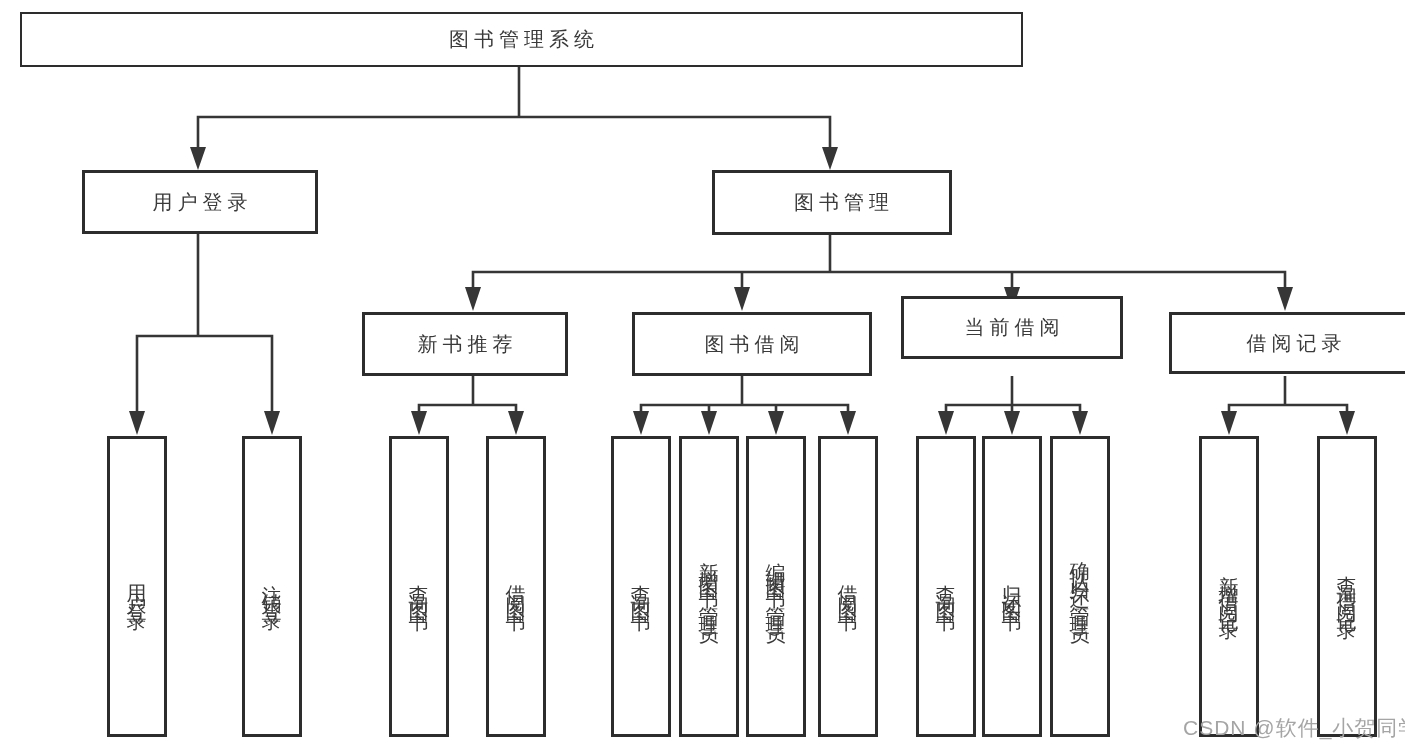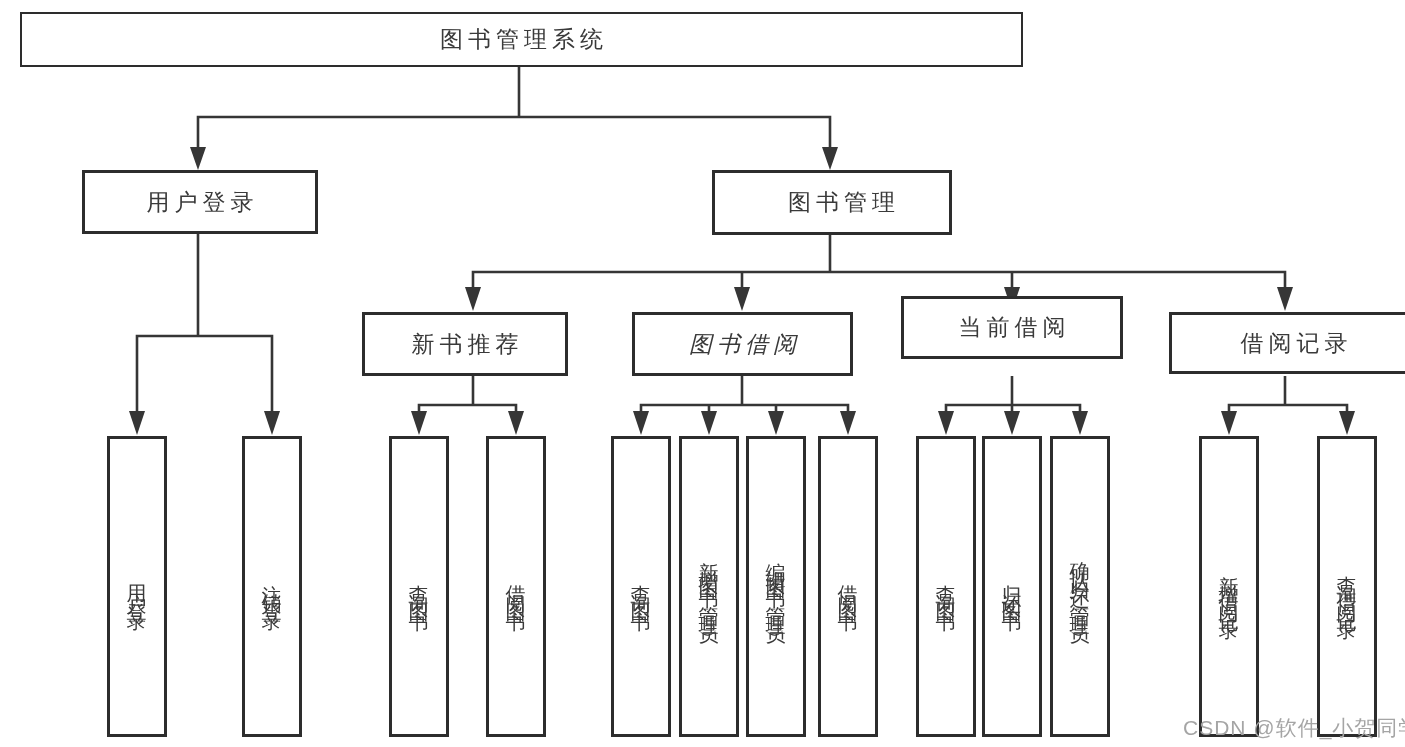--- a/index.html
+++ b/index.html
@@ -16,32 +16,32 @@
   }
   .connectors{position:absolute;left:0;top:0;z-index:1;}
   .connectors path{stroke:var(--line);stroke-width:2.6;fill:none;}
   .connectors polygon{fill:var(--line);stroke:none;}
   .box{
     position:absolute;box-sizing:border-box;background:#fff;
     border:3px solid var(--border);
     display:flex;align-items:center;justify-content:center;
     color:var(--text);z-index:2;
   }
-  .h-box{font-size:23px;letter-spacing:5px;text-indent:5px;white-space:nowrap;}
+  .h-box{font-size:20px;letter-spacing:5px;text-indent:5px;white-space:nowrap;}
   .root-box{border-width:2px;}
   .v-box{
     writing-mode:vertical-rl;text-orientation:mixed;
     font-size:20px;letter-spacing:9px;line-height:1;
   }
   
   .n-root{left:20px;top:12px;width:1003px;height:55px;}
   .n-user-login{left:82px;top:170px;width:236px;height:64px;}
   .n-book-mgmt{left:712px;top:170px;width:240px;height:65px;padding-left:19px;}
   .n-new-book{left:362px;top:312px;width:206px;height:64px;}
-  .n-book-borrow{left:632px;top:312px;width:221px;height:64px;font-style:italic;}
+  .n-book-borrow{left:632px;top:312px;width:240px;height:64px;}
   .n-current-borrow{left:901px;top:296px;width:222px;height:63px;}
   .n-borrow-records{left:1169px;top:312px;width:250px;height:62px;}
   .leaf{top:436px;width:60px;height:301px;}
   .l-1{left:107px;}  .l-2{left:242px;}
   .l-3{left:389px;}  .l-4{left:486px;}
   .l-5{left:611px;}  .l-6{left:679px;}
   .l-7{left:746px;}  .l-8{left:818px;}
   .l-9{left:916px;}  .l-10{left:982px;} .l-11{left:1050px;}
   .l-12{left:1199px;} .l-13{left:1317px;}
   .watermark{

